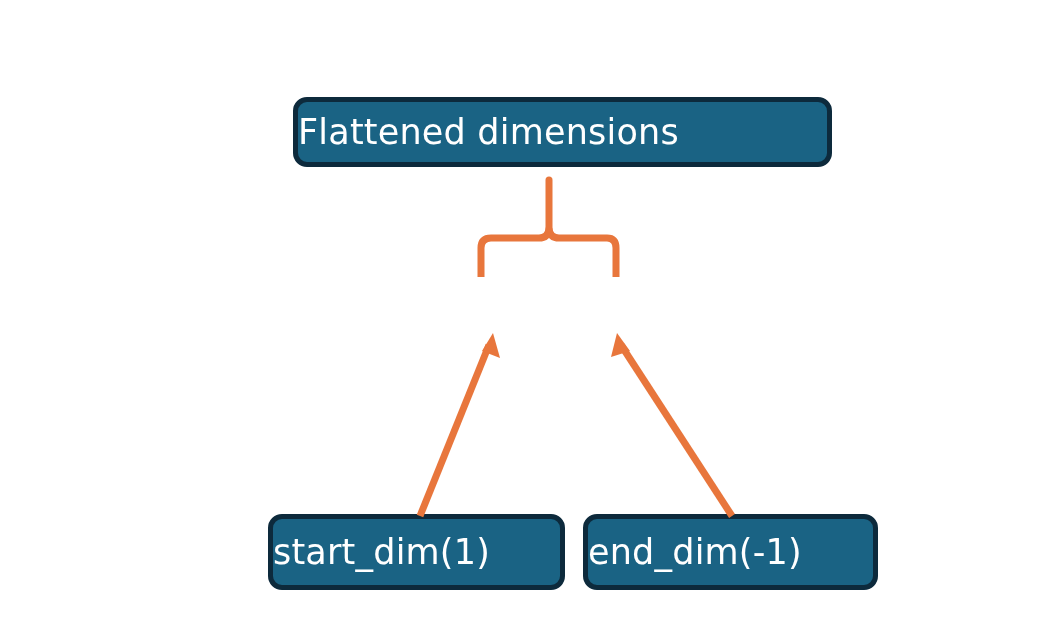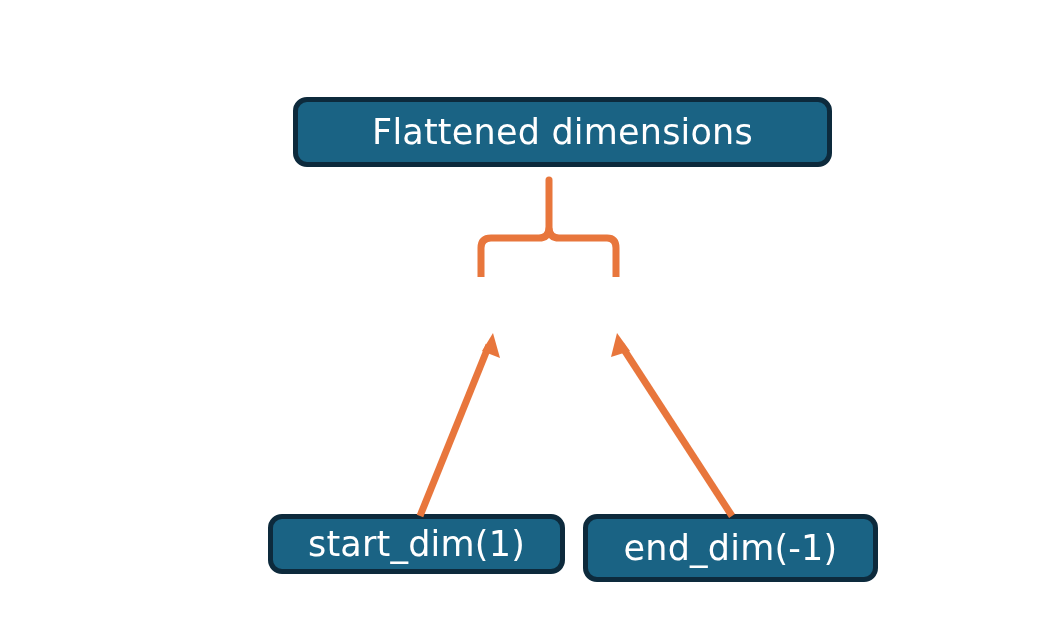--- a/index.html
+++ b/index.html
@@ -21,21 +21,21 @@
     height: 632px;
   }
   .node {
     position: absolute;
     box-sizing: border-box;
     background: #1a6384;
     border: 5px solid #0d2a3c;
     border-radius: 16px;
     display: flex;
     align-items: center;
-    justify-content: center;
+    justify-content: flex-start;
     color: #ffffff;
     font-family: "DejaVu Sans", sans-serif;
     font-weight: 400;
     letter-spacing: 0.2px;
     white-space: nowrap;
     z-index: 2;
   }
   #node-flattened {
     left: 293px;
     top: 97px;
@@ -53,29 +53,29 @@
     border-radius: 22px;
   }
   #node-shape .shape-label {
     position: relative;
     top: 10px;
   }
   #node-start {
     left: 268px;
     top: 514px;
     width: 297px;
-    height: 60px;
+    height: 76px;
     font-size: 35px;
     border-radius: 14px;
   }
   #node-end {
     left: 583px;
     top: 514px;
     width: 295px;
-    height: 68px;
+    height: 76px;
     font-size: 35px;
     border-radius: 14px;
   }
   .arrow-layer {
     position: absolute;
     left: 0;
     top: 0;
     width: 1038px;
     height: 632px;
     z-index: 3;

